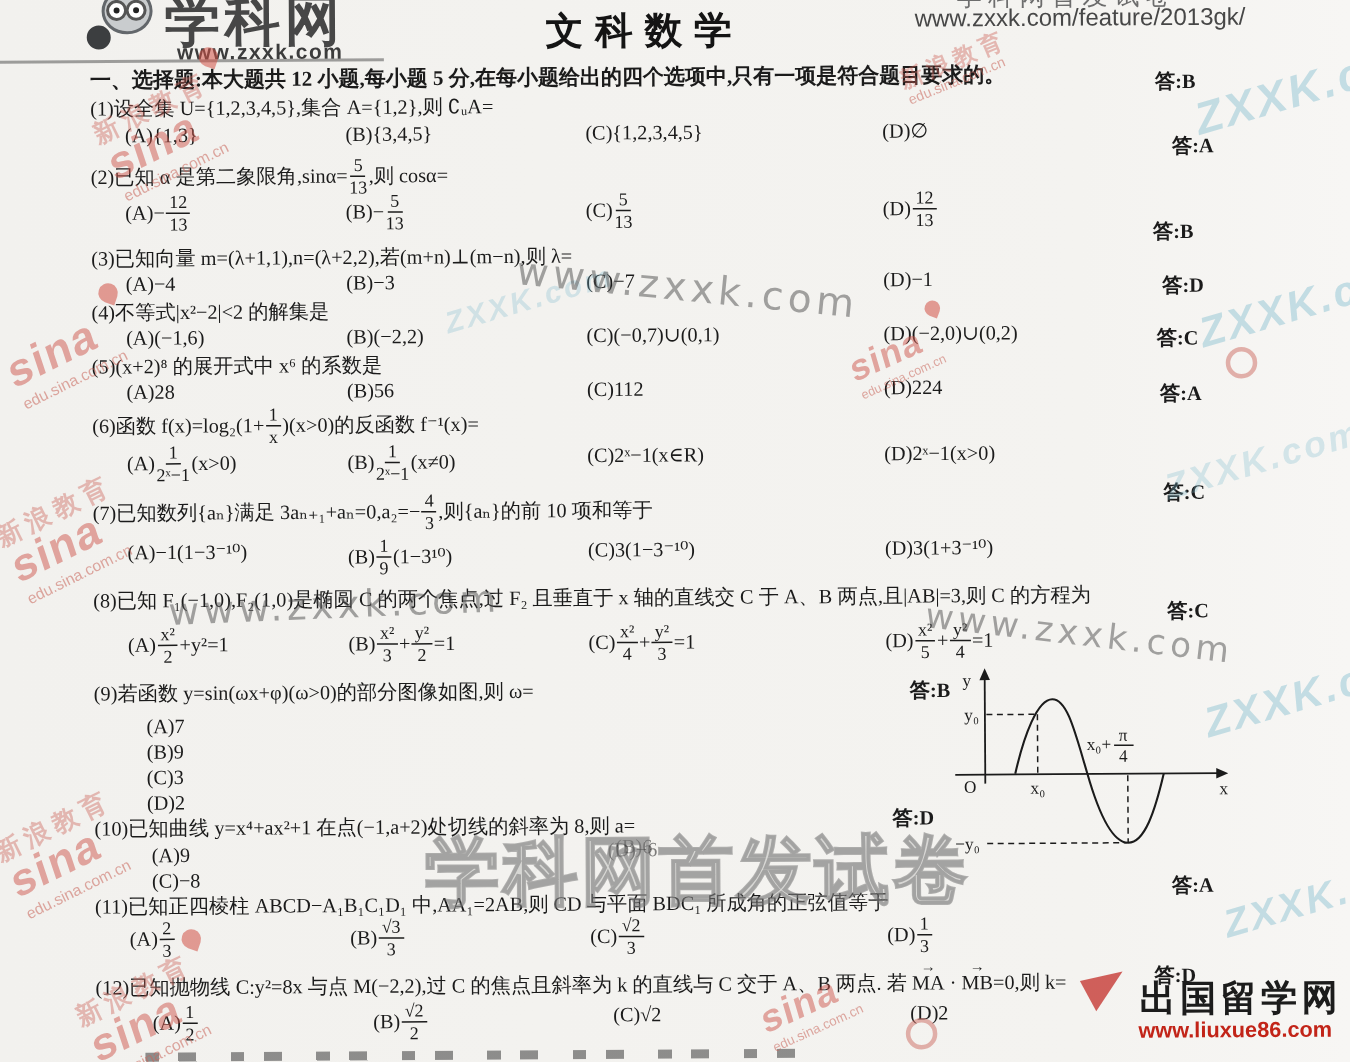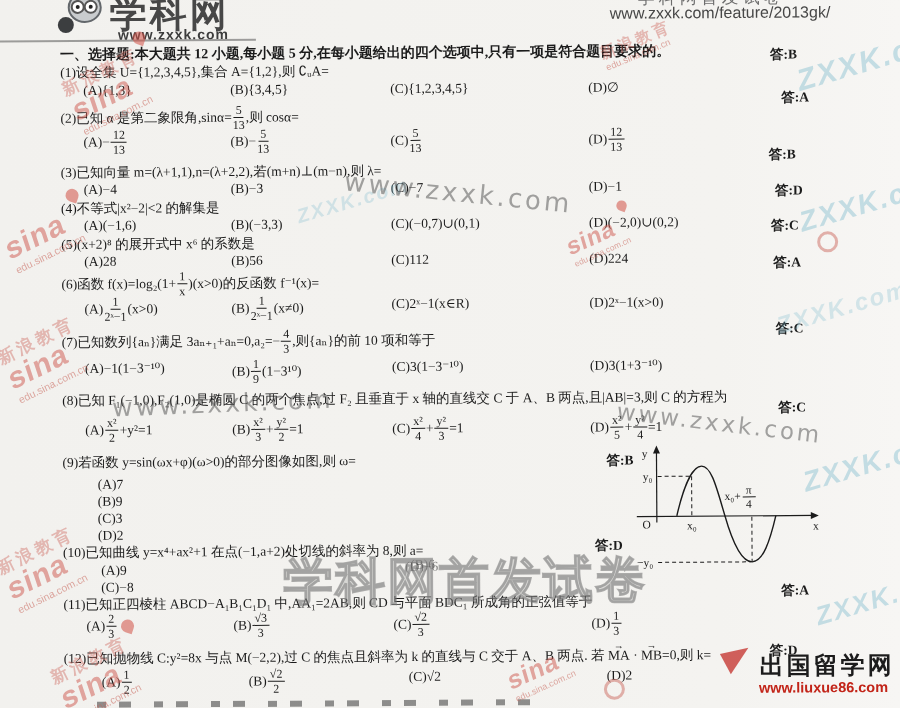--- a/index.html
+++ b/index.html
@@ -68,20 +68,21 @@
     <span class="eye l">
           <span class="pupil"></span>
         </span>
     <span class="eye r">
           <span class="pupil"></span>
         </span>
   </div>
   <div class="logo-name">学科网</div>
   <div class="logo-url">www.zxxk.com</div>
   <div class="logo-line"></div>
+  <div class="title">文科数学</div>
   <div class="corner1">学科网首发试卷</div>
   <div class="corner2">www.zxxk.com/feature/2013gk/</div>
 
   <div class="q heading" style="left:62px;top:46px">一、选择题:本大题共 12 小题,每小题 5 分,在每小题给出的四个选项中,只有一项是符合题目要求的。</div>
 
   <div class="q" style="left:62px;top:64px">(1)设全集 U={1,2,3,4,5},集合 A={1,2},则 ∁ᵤA=</div>
   <div class="opt-row" style="left:85px;top:82px">
     <span class="opt oA">(A){1,3}</span>
     <span class="opt oB">(B){3,4,5}</span>
     <span class="opt oC">(C){1,2,3,4,5}</span>
@@ -118,21 +119,21 @@
     <span class="opt oA">(A)−4</span>
     <span class="opt oB">(B)−3</span>
     <span class="opt oC">(C)−7</span>
     <span class="opt oD">(D)−1</span>
   </div>
   <div class="ans" style="left:770px;top:150px">答:B</div>
 
   <div class="q" style="left:62px;top:200px">(4)不等式|x²−2|&lt;2 的解集是</div>
   <div class="opt-row" style="left:85px;top:217px">
     <span class="opt oA">(A)(−1,6)</span>
-    <span class="opt oB">(B)(−3,3)</span>
+    <span class="opt oB">(B)(−2,2)</span>
     <span class="opt oC">(C)(−0,7)∪(0,1)</span>
     <span class="opt oD">(D)(−2,0)∪(0,2)</span>
   </div>
   <div class="ans" style="left:776px;top:186px">答:D</div>
 
   <div class="q" style="left:62px;top:236px">(5)(x+2)⁸ 的展开式中 x⁶ 的系数是</div>
   <div class="opt-row" style="left:85px;top:253px">
     <span class="opt oA">(A)28</span>
     <span class="opt oB">(B)56</span>
     <span class="opt oC">(C)112</span>

